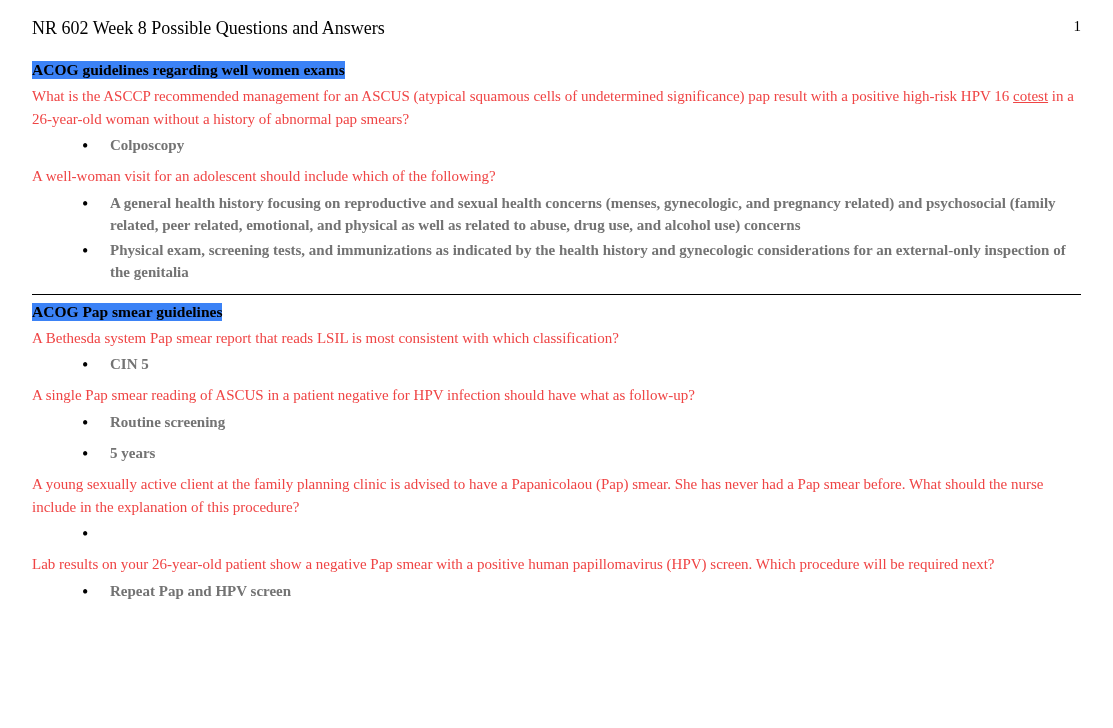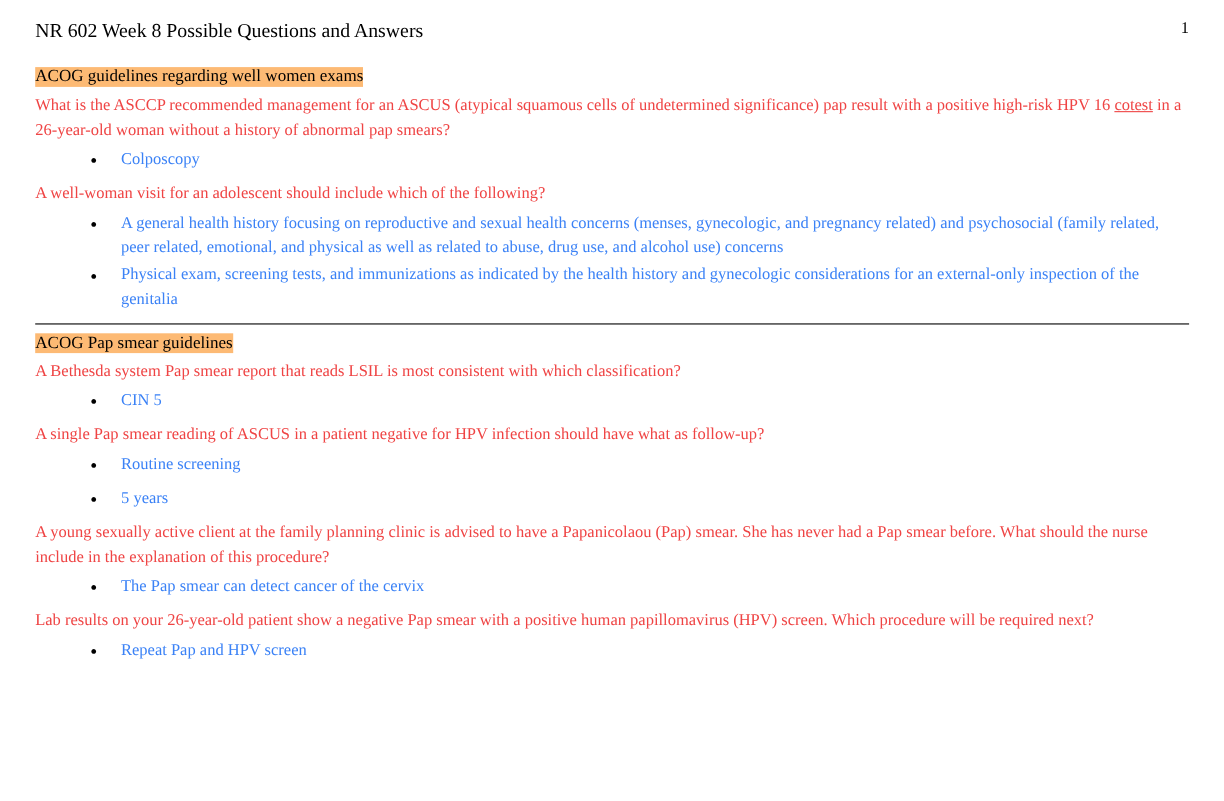--- a/index.html
+++ b/index.html
@@ -34,24 +34,24 @@
       color: #000;
       font-family: "Times New Roman", Times, serif;
     }
 
     .page-number {
       font-size: 15px;
       color: #000;
     }
 
     .highlighted-heading {
-      background-color: #fdba74;
+      background-color: #3b82f6;
       display: inline-block;
       font-size: 15.5px;
-      font-weight: normal;
+      font-weight: bold;
       font-family: "Times New Roman", Times, serif;
       color: #000;
       margin-bottom: 6px;
     }
 
     .section {
       margin-bottom: 10px;
     }
 
     .question-text {
@@ -79,22 +79,22 @@
       display: inline-block;
       width: 18px;
       min-width: 18px;
       margin-right: 10px;
       font-size: 18px;
       color: #000;
       line-height: 1.4;
     }
 
     .answer-red {
-      color: #3b82f6;
-      font-weight: normal;
+      color: #737373;
+      font-weight: bold;
       font-size: 15px;
       font-family: "Times New Roman", Times, serif;
       line-height: 1.5;
     }
 
     .divider {
       border: none;
       border-top: 1.5px solid #000;
       margin: 8px 0 8px 0;
     }
@@ -168,21 +168,20 @@
         <span class="bullet">•</span>
         <span class="answer-red">5 years</span>
       </li>
     </ul>
 
     
     <p class="question-text">A young sexually active client at the family planning clinic is advised to have a Papanicolaou (Pap) smear. She has never had a Pap smear before. What should the nurse include in the explanation of this procedure?</p>
     <ul class="answer-list">
       <li>
         <span class="bullet">•</span>
-        <span class="answer-red">The Pap smear can detect cancer of the cervix</span>
       </li>
     </ul>
 
     
     <p class="question-text">Lab results on your 26-year-old patient show a negative Pap smear with a positive human papillomavirus (HPV) screen. Which procedure will be required next?</p>
     <ul class="answer-list">
       <li>
         <span class="bullet">•</span>
         <span class="answer-red">Repeat Pap and HPV screen</span>
       </li>

